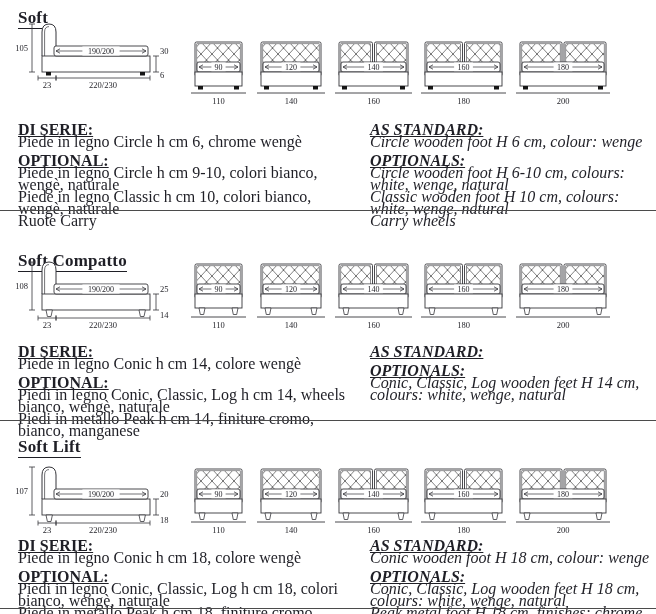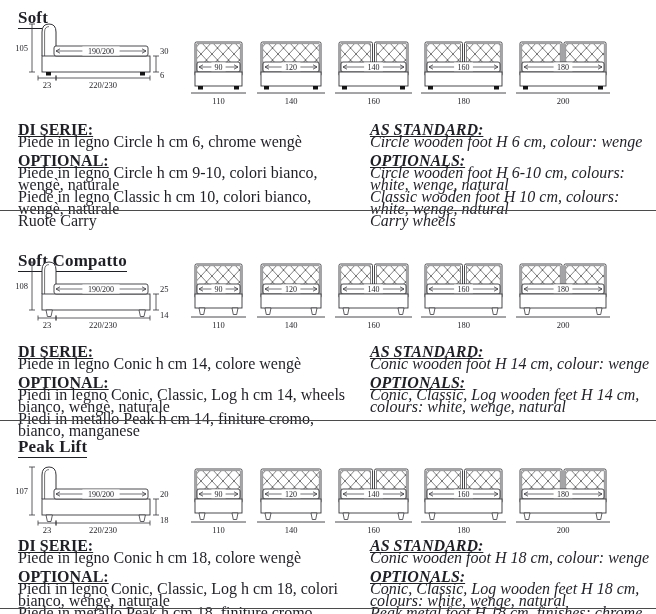--- a/index.html
+++ b/index.html
@@ -395,31 +395,30 @@
           </div>
           <div class="spec-block">
             <div class="spec-heading">OPTIONAL:</div>
             <div class="spec-line"><span class="">Piedi in legno </span><span class="seg-b">Conic, Classic, Log</span><span class=""> h cm 14, wheels bianco, wengè, naturale</span></div>
             <div class="spec-line"><span class="">Piedi in metallo </span><span class="seg-b">Peak</span><span class=""> h cm 14, finiture cromo, bianco, manganese</span></div>
           </div>
         </div>
     <div class="specs specs-en" style="top: 134px;">
           <div class="spec-block">
             <div class="spec-heading">AS STANDARD:</div>
-            <div class="spec-line"><span class="seg-b">Conic</span><span class=""> wooden foot H 14 cm, colour: wenge</span></div>
           </div>
           <div class="spec-block">
             <div class="spec-heading">OPTIONALS:</div>
             <div class="spec-line"><span class="seg-b">Conic</span><span class="">, </span><span class="seg-b">Classic, Log</span><span class=""> wooden feet H 14 cm, colours: white, wenge, natural</span></div>
           </div>
         </div>
   </section>
 
   <section class="model" style="top: 427px;">
-    <h2 class="title" style="top: 10px;"><span>Peak Lift</span></h2>
+    <h2 class="title" style="top: 10px;"><span>Soft Lift</span></h2>
     <div class="side-view" style="top: 36px;"><svg width="176" height="78" viewBox="0 0 176 78">
     <line x1="24" y1="4" x2="24" y2="52" stroke="#35353a" stroke-width="0.8"></line>
             <line x1="21" y1="4" x2="27" y2="4" stroke="#35353a" stroke-width="0.8"></line>
             <line x1="21" y1="52" x2="27" y2="52" stroke="#35353a" stroke-width="0.8"></line>
     <text x="20" y="31" text-anchor="end" font-size="8.5">107</text>
     <path d="M34,36 L34,12 Q34,4 41,4 Q48,4 48,12 L48,27" fill="#fff" stroke="#35353a" stroke-width="1"></path>
     <path d="M36.6,36 L36.6,12 Q36.6,6.6 41,6.6" fill="none" stroke="#35353a" stroke-width="0.7"></path>
     <rect x="34" y="36" width="108" height="16" fill="#fff" stroke="#35353a" stroke-width="0.9"></rect>
     <rect x="46" y="26" width="94" height="10" rx="2" fill="#fff" stroke="#35353a" stroke-width="0.9"></rect>
     <line x1="48" y1="31" x2="138" y2="31" stroke="#35353a" stroke-width="0.7"></line>

